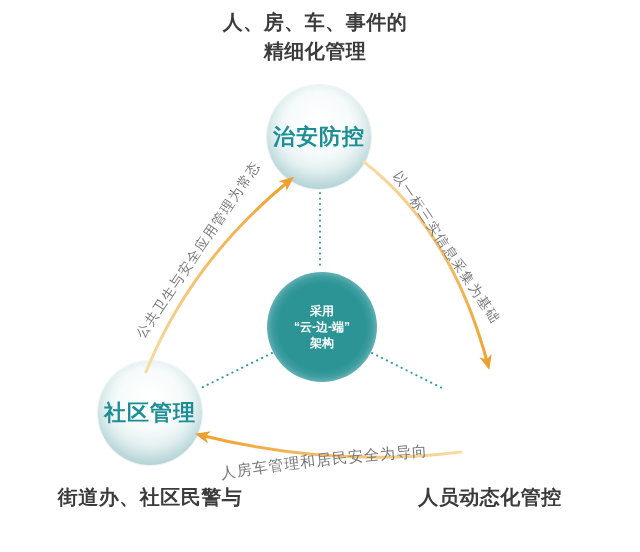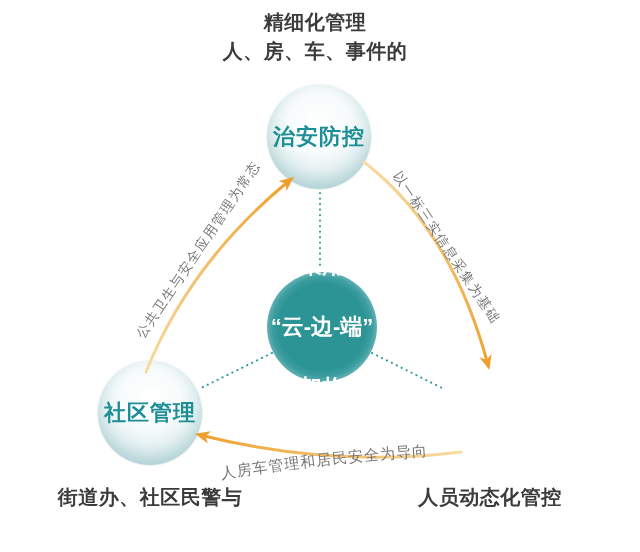--- a/index.html
+++ b/index.html
@@ -26,38 +26,38 @@
   #node-top{left:267px;top:85px;}
   #node-bottom-left{left:98px;top:361px;}
   #node-bottom-right{left:439px;top:361px;}
   .node-label{color:#1d8e96;font-weight:bold;font-size:22px;letter-spacing:1px;text-align:center;}
 
   .center-node{
     position:absolute;left:267px;top:272px;width:110px;height:110px;border-radius:50%;
     display:flex;flex-direction:column;align-items:center;justify-content:center;
     background:radial-gradient(circle,
       #2d9495 0%, #2d9495 56%, #3d9da0 64%, #7fc0c3 76%, #bcdee0 87%, #e6f3f4 96%, #ffffff 100%);
-    color:#ffffff;font-weight:bold;font-size:22px;line-height:1.35;text-align:center;gap:31px;
+    color:#ffffff;font-weight:bold;font-size:12px;line-height:1.35;text-align:center;
   }
   .center-node span{display:block;white-space:nowrap;}
 
   svg.overlay{position:absolute;left:0;top:0;pointer-events:none;}
   .arc{fill:none;stroke-width:3;stroke-linecap:round;}
   .dotline{stroke:#2f9a9a;stroke-width:2;stroke-linecap:round;stroke-dasharray:0.3 5.2;fill:none;}
   .arc-label{fill:#757575;font-size:13.5px;letter-spacing:1.5px;font-family:"Liberation Sans","DejaVu Sans",sans-serif;}
   .arc-label-bottom{fill:#757575;font-size:15px;letter-spacing:1px;font-family:"Liberation Sans","DejaVu Sans",sans-serif;}
 </style>
 </head>
 <body>
 
 <div class="stage">
 
   <div class="caption" id="caption-top">
+    <span>人、房、车、事件的</span>
     <span>精细化管理</span>
-    <span>人、房、车、事件的</span>
   </div>
 
   <div class="node" id="node-top">
     <span class="node-label">治安防控</span>
   </div>
   <div class="node" id="node-bottom-left">
     <span class="node-label">社区管理</span>
   </div>
 
   <div class="center-node">

